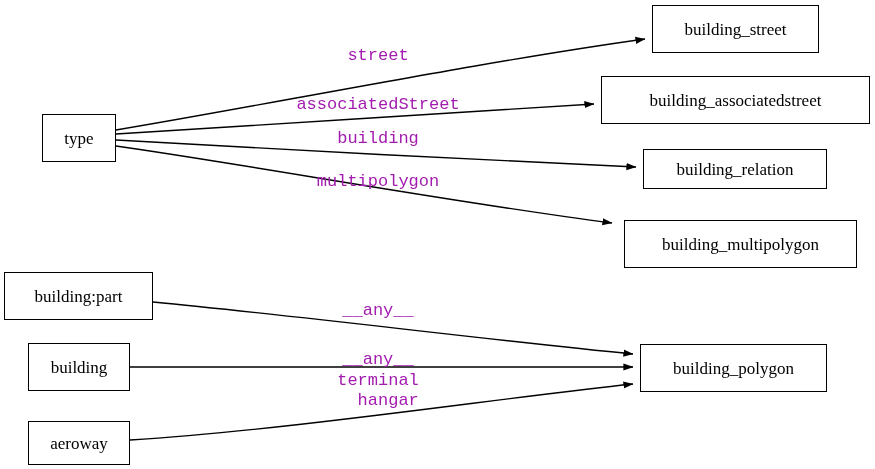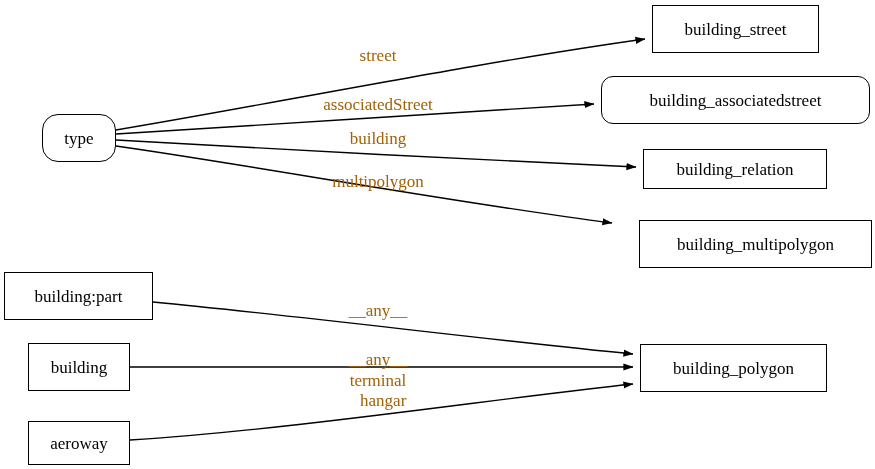--- a/index.html
+++ b/index.html
@@ -37,24 +37,24 @@
     align-items: center;
     justify-content: center;
     font-family: "Liberation Serif", serif;
     font-size: 17px;
     line-height: 1;
     color: #000000;
     white-space: nowrap;
   }
   .edge-label {
     position: absolute;
-    font-family: Liberation Serif, serif;
+    font-family: Liberation Mono, monospace;
     font-size: 17px;
     line-height: 1.18;
-    color: #a16207;
+    color: #a21caf;
     white-space: pre;
     text-align: center;
     transform: translate(-50%, -50%);
     background: transparent;
   }
 </style>
 </head>
 <body>
 
 <div id="graph-canvas">
@@ -70,33 +70,33 @@
         <path d="M116,134 C260,126 450,112 594,104" fill="none" stroke="#000000" stroke-width="1.4" marker-end="url(#arrowhead)"></path>
         <path d="M116,140 C270,149 480,160 636,167" fill="none" stroke="#000000" stroke-width="1.4" marker-end="url(#arrowhead)"></path>
         <path d="M116,146 C250,165 450,202 612,223" fill="none" stroke="#000000" stroke-width="1.4" marker-end="url(#arrowhead)"></path>
         <path d="M153,302 C300,316 490,340 633,354" fill="none" stroke="#000000" stroke-width="1.4" marker-end="url(#arrowhead)"></path>
         <path d="M130,367 L633,367" fill="none" stroke="#000000" stroke-width="1.4" marker-end="url(#arrowhead)"></path>
         <path d="M130,440 C290,430 500,398 633,384" fill="none" stroke="#000000" stroke-width="1.4" marker-end="url(#arrowhead)"></path>
       </g>
   </svg>
 
   <div id="nodes">
-      <div class="node-box" style="left: 42px; top: 114px; width: 74px; height: 48px; border-radius: 16px;">
+      <div class="node-box" style="left: 42px; top: 114px; width: 74px; height: 48px;">
         <span>type</span>
       </div>
       <div class="node-box" style="left: 652px; top: 5px; width: 167px; height: 48px;">
         <span>building_street</span>
       </div>
-      <div class="node-box" style="left: 601px; top: 76px; width: 269px; height: 48px; border-radius: 12px;">
+      <div class="node-box" style="left: 601px; top: 76px; width: 269px; height: 48px;">
         <span>building_associatedstreet</span>
       </div>
       <div class="node-box" style="left: 643px; top: 149px; width: 184px; height: 40px;">
         <span>building_relation</span>
       </div>
-      <div class="node-box" style="left: 639px; top: 220px; width: 233px; height: 48px;">
+      <div class="node-box" style="left: 624px; top: 220px; width: 233px; height: 48px;">
         <span>building_multipolygon</span>
       </div>
       <div class="node-box" style="left: 4px; top: 272px; width: 149px; height: 48px;">
         <span>building:part</span>
       </div>
       <div class="node-box" style="left: 28px; top: 343px; width: 102px; height: 48px;">
         <span>building</span>
       </div>
       <div class="node-box" style="left: 28px; top: 421px; width: 102px; height: 44px;">
         <span>aeroway</span>

